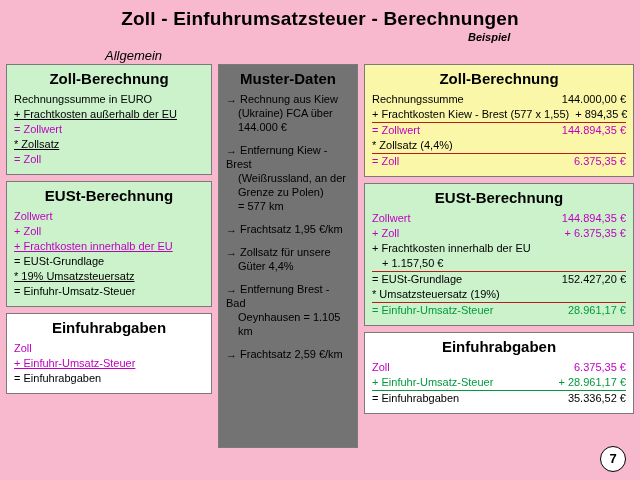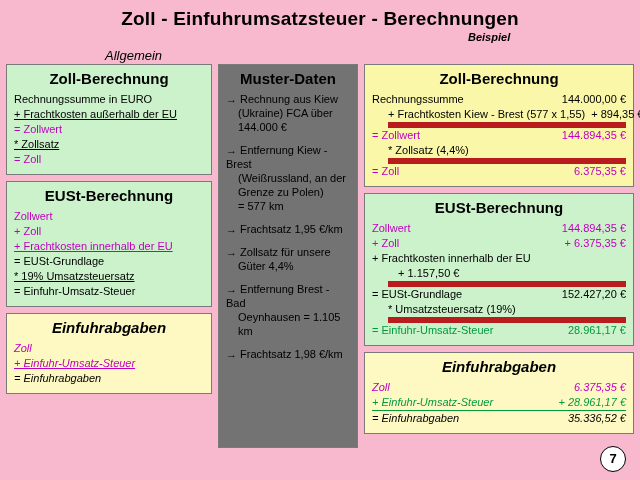--- a/index.html
+++ b/index.html
@@ -40,21 +40,21 @@
   .colA{left:6px;width:206px;}
   .colB{left:218px;width:140px;}
   .colC{left:364px;width:270px;}
 
   .panel{
     border:1px solid #7a7a7a;
     box-sizing:border-box;
     margin-bottom:6px;
   }
   .green{background:#ccf2cc;}
-  .blue{background:#fef9c3;font-style:italic;}
+  .blue{background:#ffffff;}
   .yellow{background:#fbf7a8;}
   .white{background:#737373;}
 
   .panel-title{
     text-align:center;
     font-weight:bold;
     font-size:15px;
     color:#000;
     padding:5px 0 3px 0;
   }
@@ -73,21 +73,21 @@
   .row{
     display:flex;
     justify-content:space-between;
     align-items:baseline;
     font-size:11px;
     line-height:15px;
     white-space:nowrap;
   }
   .row .lbl{padding-right:6px;}
   .row .val{text-align:right;}
-  .rule{border-bottom:6px solid #b91c1c;margin-left:16px;}
+  .rule{border-bottom:1px solid #b91c1c;}
   .rule-grn{border-bottom:1px solid #009a3c;}
 
   .bullets .b{
     font-size:11px;
     line-height:14px;
     margin-bottom:9px;
   }
   .bullets .ind{padding-left:12px;display:block;}
 
   .pagecircle{
@@ -171,21 +171,21 @@
         </div>
         <div class="b">
           <span>→ Zollsatz für unsere</span>
           <span class="ind">Güter 4,4%</span>
         </div>
         <div class="b">
           <span>→ Entfernung Brest - Bad</span>
           <span class="ind">Oeynhausen = 1.105 km</span>
         </div>
         <div class="b">
-          <span>→ Frachtsatz 1,98 €/km</span>
+          <span>→ Frachtsatz 2,59 €/km</span>
         </div>
       </div>
     </div>
   </div>
 
   <div class="col colC">
 
     <div class="panel yellow">
       <div class="panel-title">Zoll-Berechnung</div>
       <div class="lines">

